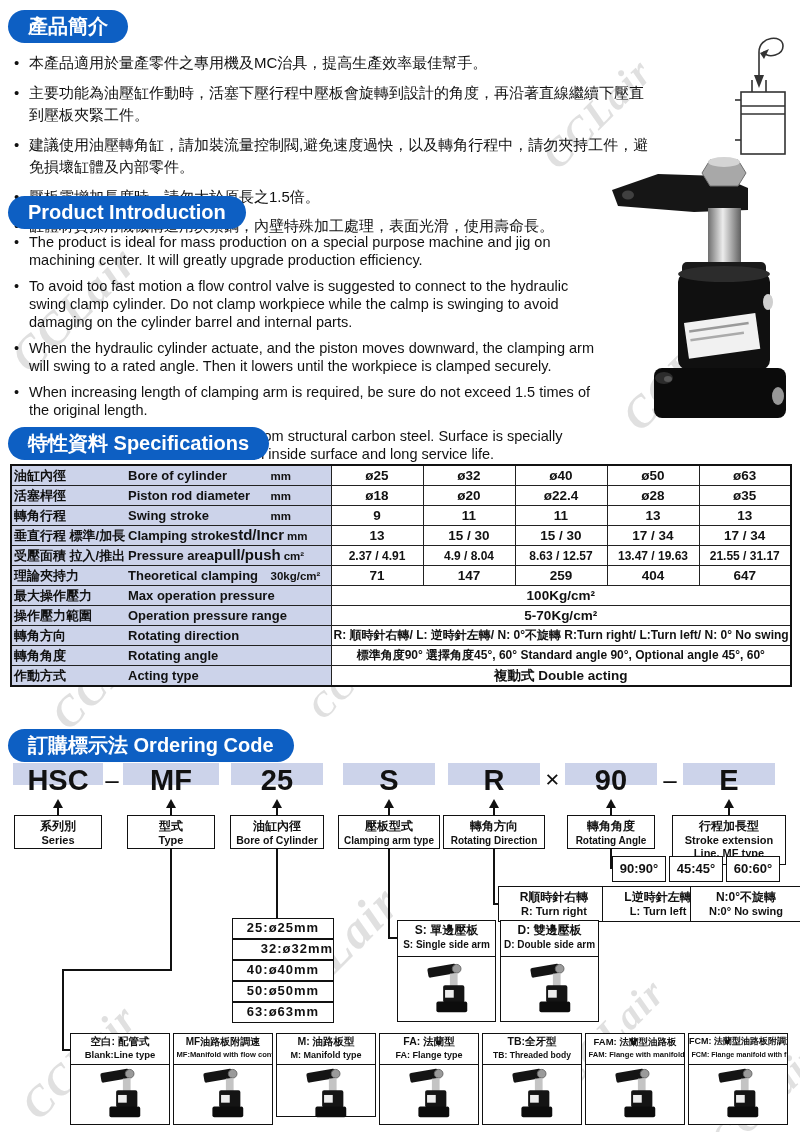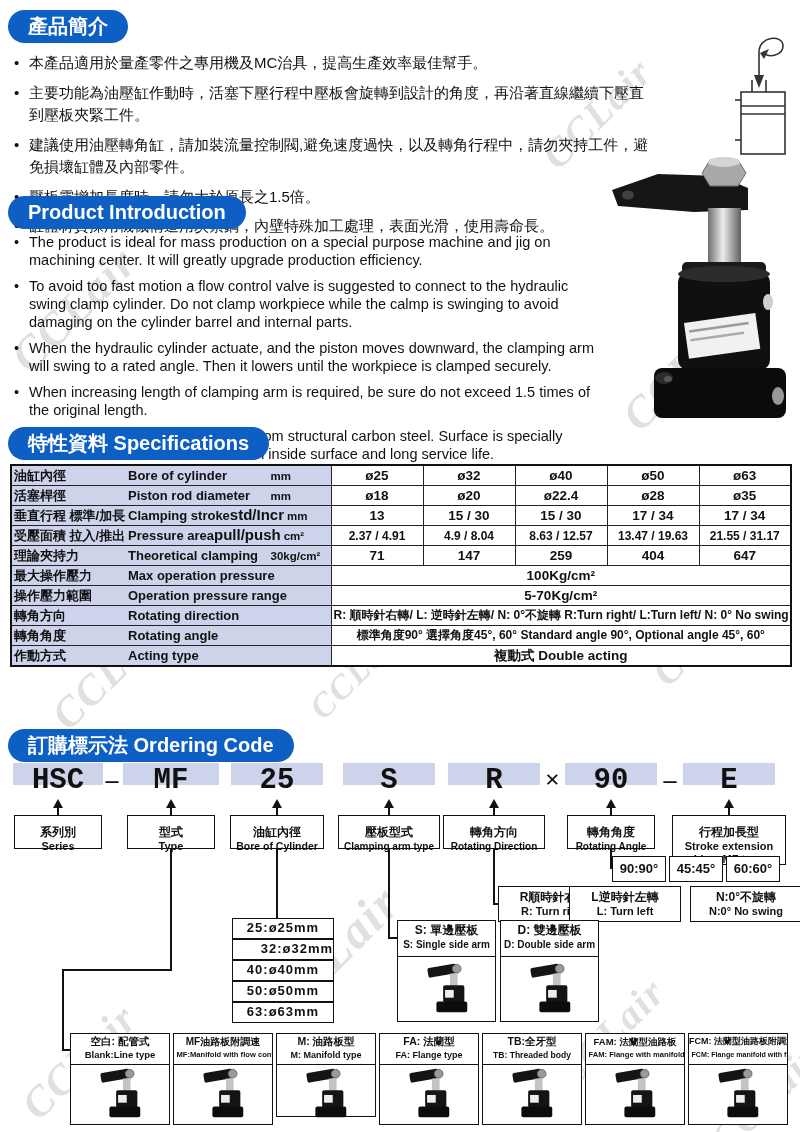--- a/index.html
+++ b/index.html
@@ -27,31 +27,31 @@
            overflow:hidden;white-space:nowrap;}
   .spec td.lbl{background:#ccd3ea;}
   .lbl-in{display:flex;align-items:baseline;}
   .lbl-zh{width:114px;flex:none;}
   .lbl-en{flex:1;}
   .lbl-sub{font-size:15px;flex:none;padding-right:3px;}
   .lbl-unit{width:58px;flex:none;font-size:11.5px;}
   .spec td.v{text-align:center;background:#fff;font-size:13.5px;}
   
   .codebox{position:absolute;top:763px;height:22px;background:#ccd3ea;text-align:center;
-           font-family:Liberation Mono, monospace;font-weight:bold;font-size:29px;line-height:35px;z-index:1;}
+           font-family:Liberation Sans, sans-serif;font-weight:bold;font-size:29px;line-height:35px;z-index:1;}
   .codesep{position:absolute;top:765px;font-family:"Liberation Serif",serif;font-weight:bold;
            font-size:26px;z-index:1;text-align:center;}
   .arrow{position:absolute;width:2px;background:#111;z-index:1;}
   .arrow::before{content:"";position:absolute;top:-8px;left:-4px;
                  border:5px solid transparent;border-bottom:9px solid #111;}
   .vline{position:absolute;width:1.5px;background:#111;z-index:1;}
   .hline{position:absolute;height:1.5px;background:#111;z-index:1;}
   .obox{position:absolute;border:1.5px solid #111;background:#fff;text-align:center;
         font-weight:bold;z-index:1;box-sizing:border-box;}
-  .lbox{padding-top:9px;font-size:12px;line-height:14px;}
+  .lbox{padding-top:3px;font-size:12px;line-height:14px;}
   .l1{font-size:12px;line-height:15px;font-weight:bold;}
   .l2{font-size:11px;line-height:13px;font-weight:bold;}
   .tbox{position:absolute;border:1.5px solid #111;background:#fff;z-index:1;box-sizing:border-box;
         text-align:center;}
   .tbox .hd{border-bottom:1.5px solid #111;height:30px;overflow:hidden;}
   .tbox .hd .t1{font-size:10.5px;font-weight:bold;line-height:15px;white-space:nowrap;}
   .tbox .hd .t2{font-size:8px;font-weight:bold;line-height:12px;white-space:nowrap;transform:scale(.95);}
   .tbox .ph{height:58px;display:flex;align-items:center;justify-content:center;}
   .abox{position:absolute;border:1.5px solid #111;background:#fff;z-index:1;box-sizing:border-box;text-align:center;}
   .abox .hd{border-bottom:1.5px solid #111;height:33px;padding-top:2px;}
@@ -176,20 +176,34 @@
           </td>
       <td class="v">ø18</td>
       <td class="v">ø20</td>
       <td class="v">ø22.4</td>
       <td class="v">ø28</td>
       <td class="v">ø35</td>
     </tr>
     <tr>
       <td class="lbl">
             <div class="lbl-in">
+              <span class="lbl-zh">轉角行程</span>
+              <span class="lbl-en">Swing stroke</span>
+              <span class="lbl-unit">mm</span>
+            </div>
+          </td>
+      <td class="v">9</td>
+      <td class="v">11</td>
+      <td class="v">11</td>
+      <td class="v">13</td>
+      <td class="v">13</td>
+    </tr>
+    <tr>
+      <td class="lbl">
+            <div class="lbl-in">
               <span class="lbl-zh">垂直行程 標準/加長</span>
               <span class="lbl-en" style="flex:none">Clamping stroke</span>
               <span class="lbl-sub">std/Incr</span>
               <span class="lbl-unit" style="margin-left:auto">mm</span>
             </div>
           </td>
       <td class="v">13</td>
       <td class="v">15 / 30</td>
       <td class="v">15 / 30</td>
       <td class="v">17 / 34</td>
@@ -335,21 +349,21 @@
   <div class="hline" style="left:62px;top:1049px;width:10px;"></div>
 
   <div class="obox angbox" style="left:612px;">90:90°</div>
   <div class="obox angbox" style="left:669px;">45:45°</div>
   <div class="obox angbox" style="left:726px;">60:60°</div>
 
   <div class="obox dirbox" style="left:498px;">
     <div class="l1">R順時針右轉</div>
     <div class="l2">R: Turn right</div>
   </div>
-  <div class="obox dirbox" style="left:569px;">
+  <div class="obox dirbox" style="left:602px;">
     <div class="l1">L逆時針左轉</div>
     <div class="l2">L: Turn left</div>
   </div>
   <div class="obox dirbox" style="left:690px;">
     <div class="l1">N:0°不旋轉</div>
     <div class="l2">N:0° No swing</div>
   </div>
 
   <div class="bitem" style="top:918px;">25:ø25mm</div>
   <div class="bitem" style="top:939px;text-align:right;">32:ø32mm</div>

